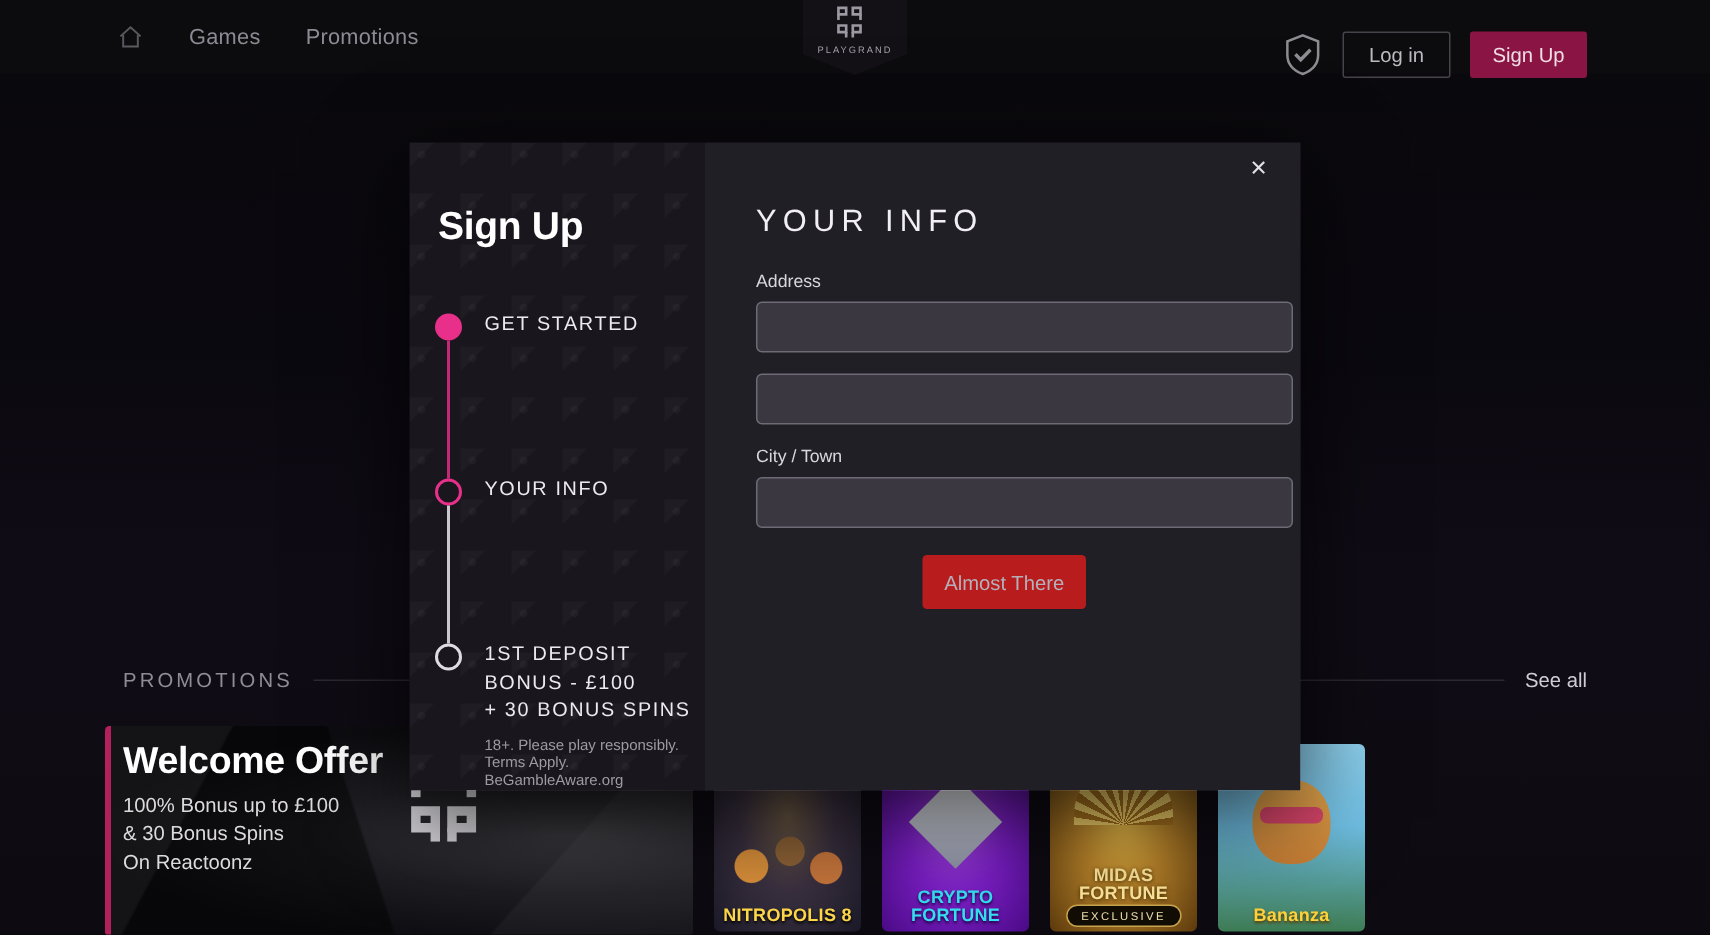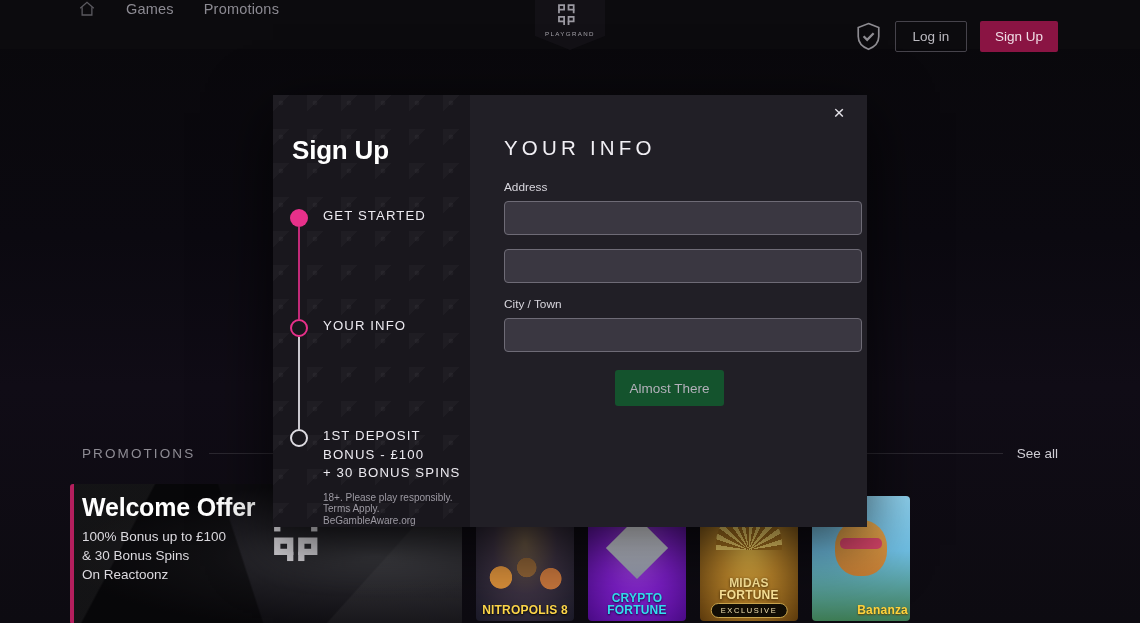--- a/index.html
+++ b/index.html
@@ -20,21 +20,21 @@
   }
 
   
   .header {
     position: absolute;
     top: 0; left: 0;
     width: 1140px;
     height: 49px;
     background: #0c0b0e;
     display: flex;
-    align-items: flex-start;
+    align-items: center;
     z-index: 5;
   }
   .nav-left {
     display: flex;
     align-items: center;
     gap: 30px;
     padding-left: 78px;
   }
   .home-icon { display: block; width: 18px; height: 18px; opacity: .62; }
   .nav-link {
@@ -238,21 +238,21 @@
   .tile-crypto .tile-label { color: #34e1f2; text-shadow: 0 1px 2px #1a0040; }
   .tile-midas {
     background:
       radial-gradient(ellipse at 50% 36%, #f0c44e 0%, #b8832a 44%, #5c3a0d 100%);
   }
   .tile-midas .tile-label { color: #ffe79a; text-shadow: 0 1px 3px #3a2400; bottom: 20px; }
   .tile-bananza {
     background:
       linear-gradient(180deg, #8fd2ef 0%, #6fbfe4 44%, #3e7c54 100%);
   }
-  .tile-bananza .tile-label { color: #ffd33d; text-shadow: 0 1px 2px #5a3b00; text-align: right; }
+  .tile-bananza .tile-label { color: #ffd33d; text-shadow: 0 1px 2px #5a3b00; }
 
   .gem {
     position: absolute;
     left: 50%; top: 30px;
     transform: translateX(-50%) rotate(45deg);
     width: 44px; height: 44px;
     background: linear-gradient(135deg, #ffffff 0%, #cfd2dd 45%, #8f95a8 100%);
   }
   .monkey {
     position: absolute;
@@ -408,21 +408,21 @@
   .submit-row {
     margin-top: 18px;
     display: flex;
     justify-content: center;
   }
   .btn-submit {
     width: 109px;
     height: 36px;
     border: none;
     border-radius: 3px;
-    background: #14532d;
+    background: #b91c1c;
     color: #b3b0ba;
     font-size: 13.5px;
     font-family: inherit;
     cursor: pointer;
   }
 </style>
 </head>
 <body>
 
 <div id="app">

